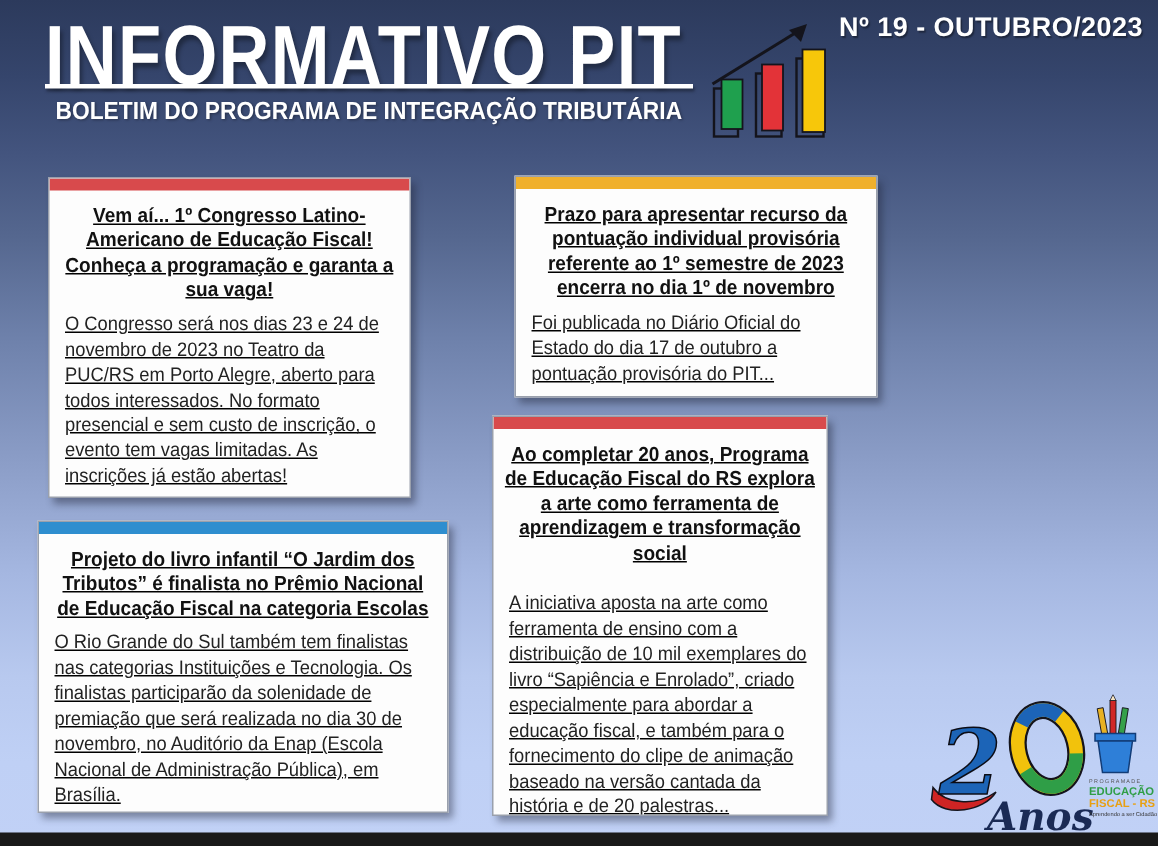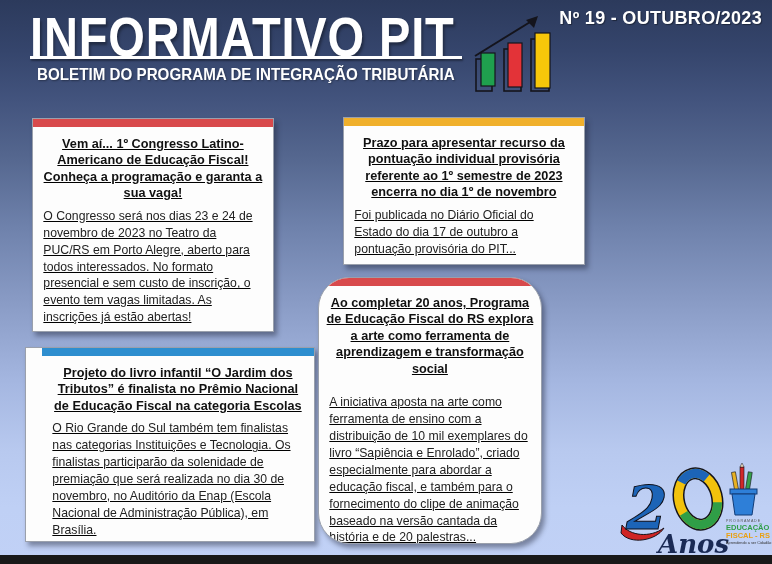--- a/index.html
+++ b/index.html
@@ -41,22 +41,22 @@
   .inner { transform:scaleX(0.94); transform-origin:0 0; width:106.3%; }
   .card-title {
     font-weight:bold; color:#111; text-align:center;
     font-size:13.5px; line-height:1.22; padding:9px 8px 3px;
   }
   .card-body {
     color:#222; font-size:13px; line-height:1.3; padding:3px 11px 8px;
   }
   .card1 { left:32px;  top:118px; width:240px; height:212px; }
   .card2 { left:295px; top:117px; width:240px; height:146px;margin-left:48px; }
-  .card3 { left:25px;  top:347px; width:272px; height:193px;padding-left:16px; }
-  .card4 { left:318px; top:277px; width:222px; height:265px;border-radius:31px; }
+  .card3 { left:25px;  top:347px; width:272px; height:193px; }
+  .card4 { left:328px; top:277px; width:222px; height:265px; }
   .card4 .card-body { padding-top:14px; }
   .logo-20anos { position:absolute; left:618px; top:463px; }
   .bottom-bar {
     position:absolute; left:0; top:555px; width:772px; height:9px;
     background:#191919;
   }
 </style>
 </head>
 <body>
 

